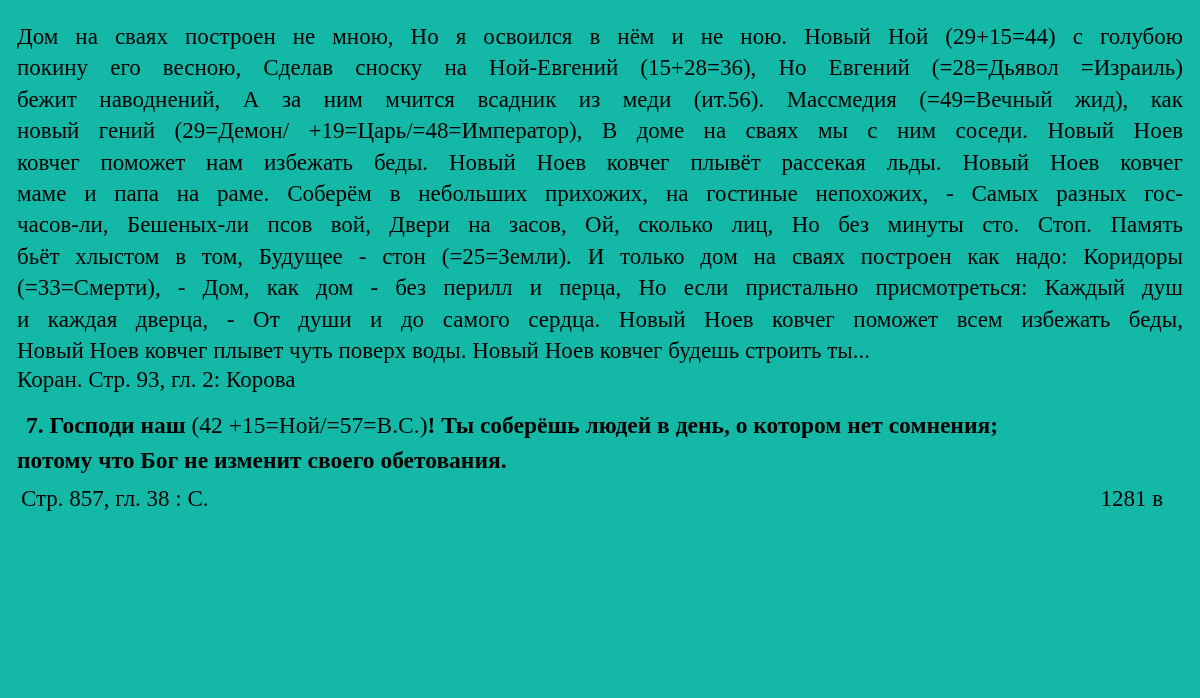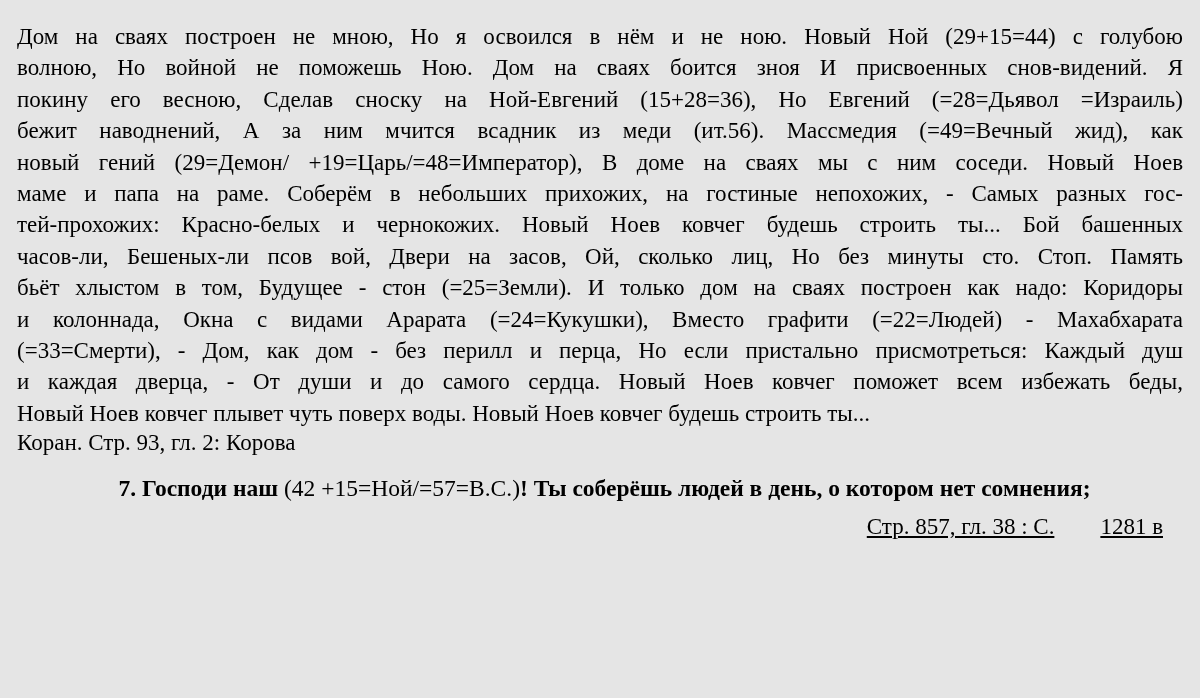--- a/index.html
+++ b/index.html
@@ -1,21 +1,21 @@
 <!DOCTYPE html>
 <html><head>
 <meta charset="utf-8">
 <style>
   html, body { margin: 0; padding: 0; background: #ffffff; }
   .page {
     width: 1200px;
     height: 698px;
     box-sizing: border-box;
     padding: 21px 17px 0 17px;
-    background: #e5e5e5;
+    background: #14b8a6;
     color: #000000;
     font-family: "Liberation Serif", serif;
     font-size: 23px;
     overflow: hidden;
   }
   .poem .jline {
     line-height: 31.4px;
     text-align: justify;
     text-align-last: justify;
     white-space: normal;
@@ -24,59 +24,56 @@
     text-align: justify;
     text-align-last: left;
   }
   .koran-ref {
     margin-top: 0;
     line-height: 28px;
   }
   .verse {
     margin-top: 14px;
     font-size: 23.5px;
-    text-align: center;
   }
   .verse .vline {
     line-height: 35px;
     font-weight: bold;
   }
   .verse .vline:first-child { padding-left: 9px; }
   .verse .reg { font-weight: normal; }
   .footer {
     margin-top: 7px;
     display: flex;
-    justify-content: flex-end;
+    justify-content: space-between;
     line-height: 28px;
-    text-decoration: underline;
   }
   .footer-left { padding-left: 4px; }
   .footer-right { padding-right: 20px; margin-left: 46px; }
   b { font-weight: bold; }
 </style>
 </head>
 <body>
 
 <div class="page">
   <div class="poem" id="poem">
       <div class="jline"><span class="reg">Дом на сваях построен не мною, Но я освоился в нём и не ною. Новый Ной (29+15=44) с голубою</span></div>
-      <div class="jline"><span class="reg">волною, Но войной не поможешь Ною. Дом на сваях боится зноя И присвоенных снов-видений. Я</span></div>
       <div class="jline"><span class="reg">покину его весною, Сделав сноску на Ной-Евгений (15+28=36), Но Евгений (=28=Дьявол =Израиль)</span></div>
       <div class="jline"><span class="reg">бежит наводнений, А за ним мчится всадник из меди (ит.56). Массмедия (=49=Вечный жид), как</span></div>
       <div class="jline"><span class="reg">новый гений (29=Демон/ +19=Царь/=48=Император), В доме на сваях мы с ним соседи. Новый Ноев</span></div>
+      <div class="jline"><span class="reg">ковчег поможет нам избежать беды. Новый Ноев ковчег плывёт рассекая льды. Новый Ноев ковчег</span></div>
       <div class="jline"><span class="reg">маме и папа на раме. Соберём в небольших прихожих, на гостиные непохожих, - Самых разных гос-</span></div>
-      <div class="jline"><span class="reg">тей-прохожих: Красно-белых и чернокожих. Новый Ноев ковчег будешь строить ты... Бой башенных</span></div>
       <div class="jline"><span class="reg">часов-ли, Бешеных-ли псов вой, Двери на засов, Ой, сколько лиц, Но без минуты сто. Стоп. Память</span></div>
       <div class="jline"><span class="reg">бьёт хлыстом в том, Будущее - стон (=25=Земли). И только дом на сваях построен как надо: Коридоры</span></div>
-      <div class="jline"><span class="reg">и колоннада, Окна с видами Арарата (=24=Кукушки), Вместо графити (=22=Людей) - Махабхарата</span></div>
       <div class="jline"><span class="reg">(=33=Смерти), - Дом, как дом - без перилл и перца, Но если пристально присмотреться: Каждый душ</span></div>
       <div class="jline"><span class="reg">и каждая дверца, - От души и до самого сердца. Новый Ноев ковчег поможет всем избежать беды,</span></div>
       <div class="jline lastline"><span class="reg">Новый Ноев ковчег плывет чуть поверх воды. Новый Ноев ковчег будешь строить ты...</span></div>
     </div>
   <div class="koran-ref">Коран. Стр. 93, гл. 2: Корова</div>
   <div class="verse" id="verse">
       <div class="vline"><b>7. Господи наш </b><span class="reg">(42 +15=Ной/=57=В.С.)</span><b>! Ты соберёшь людей в день, о котором нет сомнения;</b></div>
+      <div class="vline"><b>потому что Бог не изменит своего обетования.</b></div>
     </div>
   <div class="footer">
     <span class="footer-left">Стр. 857, гл. 38 : С.</span>
     <span class="footer-right">1281 в</span>
   </div>
 </div>
 
 </body></html>

